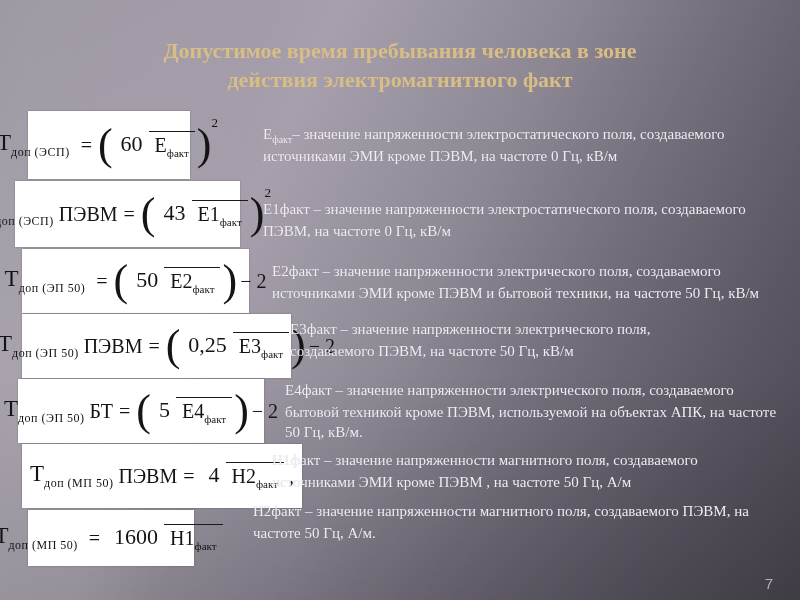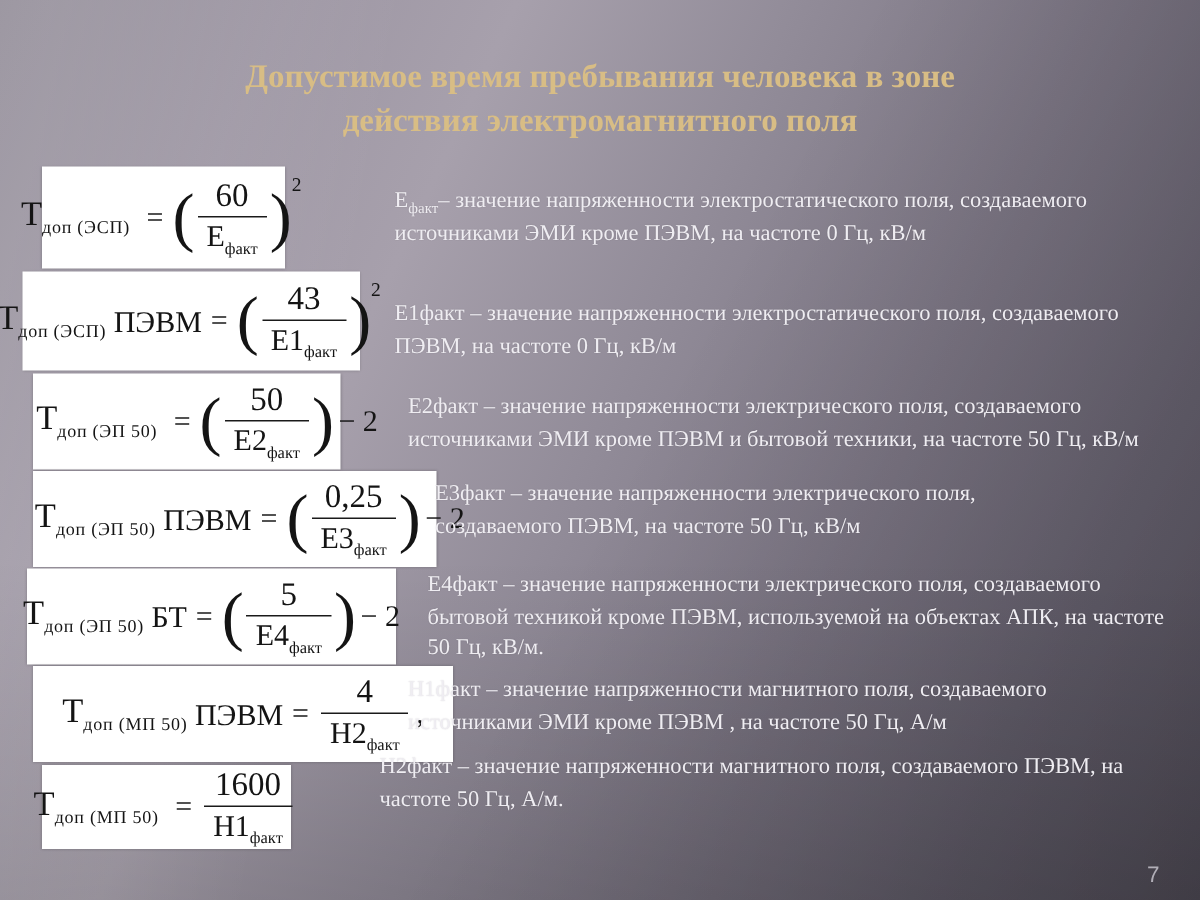--- a/index.html
+++ b/index.html
@@ -23,21 +23,21 @@
   .fbox{
     position:absolute;background:#ffffff;color:#141414;
     display:flex;align-items:center;justify-content:center;
     white-space:nowrap;box-shadow:0 0 2px rgba(0,0,0,0.25);
   }
   .f-lhs{font-size:23px;}
   .f-lhs sub{font-size:12px;letter-spacing:0.5px;}
   .f-suffix{font-size:20px;margin-left:5px;vertical-align:-2px;}
   .f-eq{font-size:20px;margin:0 6px;}
   .f-paren{font-size:44px;line-height:0.9;font-weight:normal;}
-  .f-frac{display:inline-flex;flex-direction:column;align-items:center;margin:0 2px;}
+  .f-frac{display:inline-flex;flex-direction:row;align-items:center;margin:0 2px;}
   .f-num{font-size:22px;line-height:1.1;padding:0 6px 2px 6px;}
   .f-den{font-size:20px;line-height:1.15;padding:2px 6px 0 6px;border-top:1.6px solid #1a1a1a;}
   .f-den sub{font-size:11px;}
   .f-exp{font-size:13px;align-self:flex-start;margin-top:4px;}
   .f-tail{font-size:20px;margin-left:3px;}
   .desc{
     position:absolute;color:#efedf2;font-size:15px;line-height:1.34;
     text-shadow:0 0 1px rgba(0,0,0,0.15);
   }
   .desc sub{font-size:10px;}
@@ -46,21 +46,21 @@
     font-family:"Liberation Sans", sans-serif;
   }
 </style>
 </head>
 <body>
 
 <div class="slide">
 
   <div class="title">
     <span>Допустимое время пребывания человека в зоне</span>
-    <span>действия электромагнитного поля</span>
+    <span>действия электромагнитного факт</span>
   </div>
 
   <div class="fbox" style="left:28px;top:111px;width:162px;height:68px;">
     <span class="f-lhs"><span>T</span><sub>доп (ЭСП)</sub><span class="f-suffix"></span></span>
     <span class="f-eq">=</span>
     <span class="f-paren">(</span>
     <span class="f-frac">
       <span class="f-num">60</span>
       <span class="f-den"><span>Е</span><sub>факт</sub></span>
     </span>
@@ -75,21 +75,21 @@
     <span class="f-paren">(</span>
     <span class="f-frac">
       <span class="f-num">43</span>
       <span class="f-den"><span>Е1</span><sub>факт</sub></span>
     </span>
     <span class="f-paren">)</span>
     <span class="f-exp">2</span>
     <span class="f-tail"></span>
   </div>
 
-  <div class="fbox" style="left:22px;top:249px;width:178px;height:64px;padding-left:27px;">
+  <div class="fbox" style="left:22px;top:249px;width:227px;height:64px;">
     <span class="f-lhs"><span>T</span><sub>доп (ЭП 50)</sub><span class="f-suffix"></span></span>
     <span class="f-eq">=</span>
     <span class="f-paren">(</span>
     <span class="f-frac">
       <span class="f-num">50</span>
       <span class="f-den"><span>Е2</span><sub>факт</sub></span>
     </span>
     <span class="f-paren">)</span>
     <span class="f-exp"></span>
     <span class="f-tail">− 2</span>

